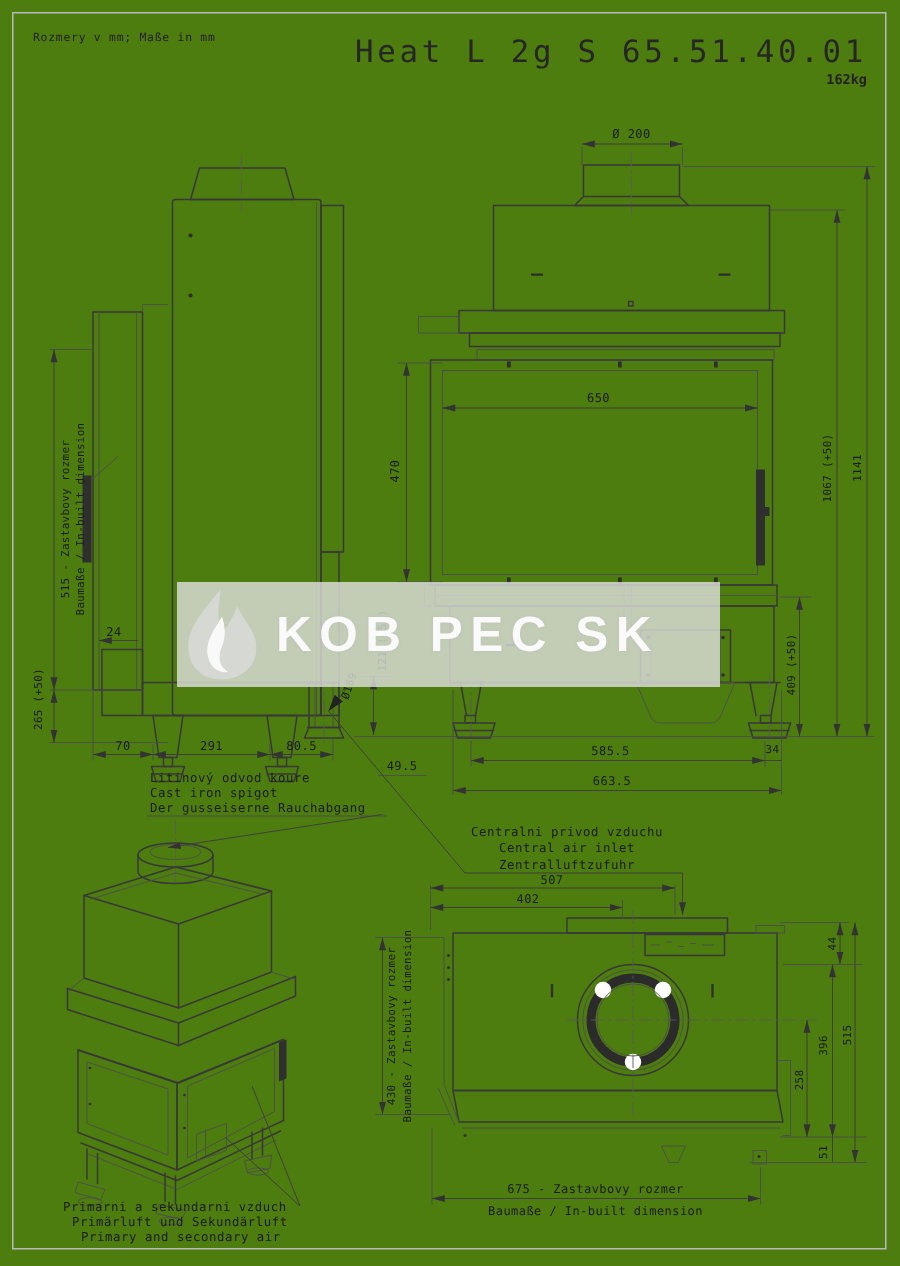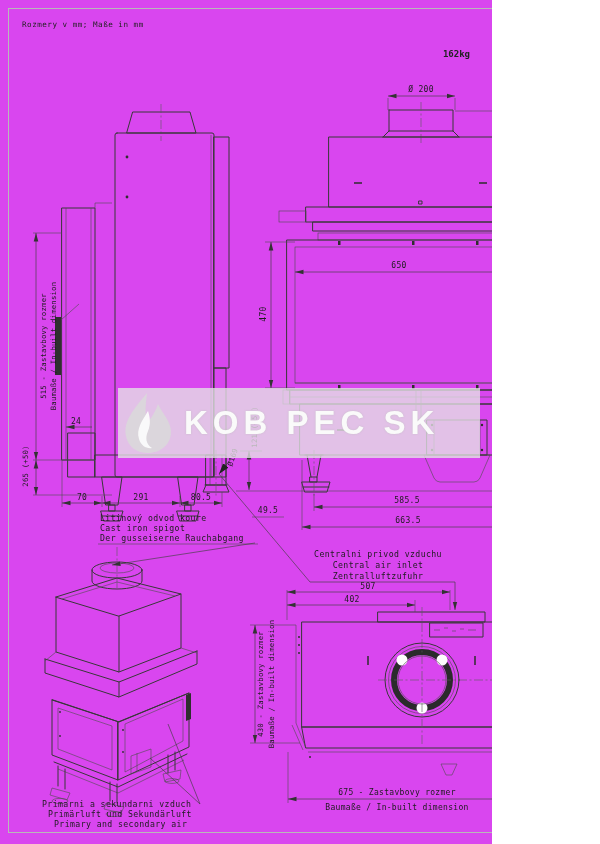--- a/index.html
+++ b/index.html
@@ -1,16 +1,16 @@
 <!DOCTYPE html>
 <html><head>
 <meta charset="utf-8">
 <style>
   html,body{margin:0;padding:0;background:#fff;}
-  #page{position:relative;width:492px;height:844px;background:#d946ef;overflow:hidden;
+  #page{position:relative;width:600px;height:844px;background:#4d7c0f;overflow:hidden;
         font-family:"DejaVu Sans Mono",monospace;}
   #border{position:absolute;left:8px;top:8px;width:583px;height:825px;
           border:1px solid #b9b9b9;box-sizing:border-box;}
   svg text{font-family:"DejaVu Sans Mono",monospace;fill:#1c1c1c;}
   .o{stroke:#383838;fill:none;stroke-width:1;stroke-linejoin:round;stroke-linecap:round}
   .h{stroke:#2e2e2e;fill:none;stroke-width:1.5;stroke-linejoin:round}
   .t{stroke:#4d4d4d;fill:none;stroke-width:.6}
   .d{stroke:#3f3f3f;fill:none;stroke-width:.65}
   .cl{stroke:#5a5a5a;fill:none;stroke-width:.6;stroke-dasharray:9 2.5 2 2.5}
   .fd{fill:#2f2f2f;stroke:none}
@@ -26,20 +26,21 @@
   #wmark .wtxt{font-family:"Liberation Sans",sans-serif;font-size:33px;font-weight:bold;
          color:rgba(252,252,252,.96);letter-spacing:5px;white-space:nowrap;
          text-shadow:0 0 2px rgba(190,190,190,.8);margin-left:8px;}
 </style>
 </head>
 <body>
 
 <div id="page">
   <div id="border"></div>
   <div id="hdr-note">Rozmery v mm; Maße in mm</div>
+  <div id="hdr-title">Heat L 2g S 65.51.40.01</div>
   <div id="hdr-weight">162kg</div>
 
   <svg width="600" height="844" viewBox="0 0 600 844">
     <defs>
       <marker id="ae" markerUnits="userSpaceOnUse" markerWidth="10" markerHeight="6" refX="8.5" refY="3" orient="auto">
         <path d="M0,0.7 L8.5,3 L0,5.3 Z" fill="#333"></path>
       </marker>
       <marker id="as" markerUnits="userSpaceOnUse" markerWidth="10" markerHeight="6" refX="0.5" refY="3" orient="auto">
         <path d="M9,0.7 L0.5,3 L9,5.3 Z" fill="#333"></path>
       </marker>

